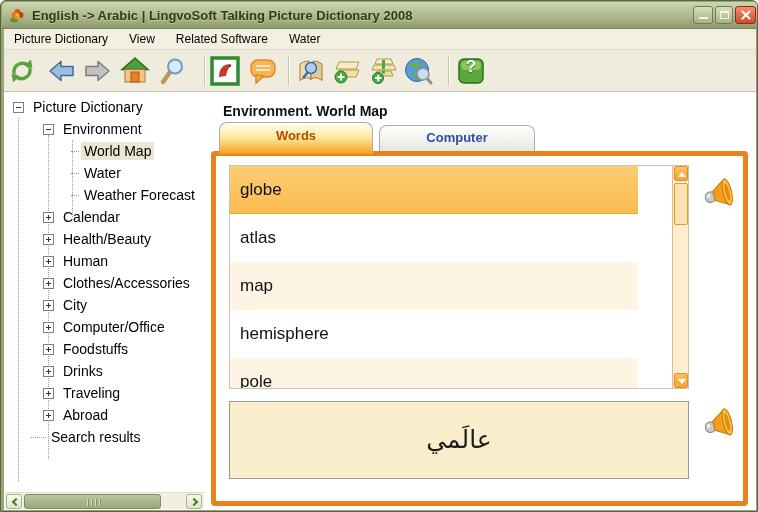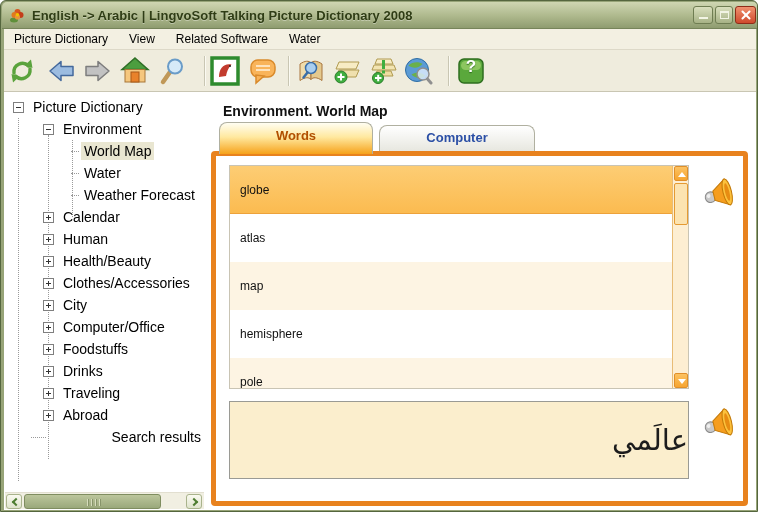--- a/index.html
+++ b/index.html
@@ -32,21 +32,21 @@
   .tool-sep { position:absolute; top:6px; width:1px; height:30px; background:#c9c6b3; box-shadow:1px 0 0 #fbfaf2; }
   .help-glyph { position:absolute; left:0; top:4px; width:100%; text-align:center; font-size:17px; font-weight:bold; color:#fff; text-shadow:0 1px 1px #2e6e1e; }
 
   
   .workarea { left:3px; top:91px; width:752px; height:418px; background:#fff; }
 
   
   .tree { left:4px; top:93px; width:199px; height:415px; background:#fff; overflow:hidden; }
   .tree-rows { position:absolute; left:0; top:2px; width:100%; }
   .trow { height:22px; display:flex; align-items:center; position:relative; }
-  .lvl0 { padding-left:8px; } .lvl1 { padding-left:38px; } .lvl2 { padding-left:66px; } .lvlsr { padding-left:26px;justify-content:space-between; }
+  .lvl0 { padding-left:8px; } .lvl1 { padding-left:38px; } .lvl2 { padding-left:66px; } .lvlsr { padding-left:26px; }
   .exp { width:11px; height:11px; border:1px solid #7f7f7f; background:#fff; position:relative; margin-right:6px; flex:none; }
   .eh { position:absolute; left:2px; top:4px; width:5px; height:1px; background:#333; }
   .ev { position:absolute; left:4px; top:2px; width:1px; height:5px; background:#333; }
   .conn { width:8px; height:0; border-top:1px dotted #999; margin-right:2px; flex:none; }
   .connsr { width:15px; height:0; border-top:1px dotted #999; margin-right:2px; flex:none; }
   .tlabel { font-size:14px; color:#000; padding:1px 3px; white-space:nowrap; }
   .tsel { background:#e9e6d1; }
   .rail { position:absolute; width:0; border-left:1px dotted #9a9a9a; }
 
   
@@ -62,36 +62,36 @@
   .heading { left:222px; top:96px; font-size:14px; font-weight:bold; color:#111;margin-top:6px; }
   .tab { position:absolute; text-align:center; font-size:13px; font-weight:bold;
          border:1px solid #b0b0a0; border-bottom:none; border-radius:8px 8px 0 0; }
   .tab-words { left:218px; top:121px; width:154px; height:32px; z-index:3; line-height:26px; color:#b14f00;
     background:linear-gradient(180deg,#fffef2 0%,#ffe9a0 45%,#f6a21a 100%); }
   .tab-learning { left:378px; top:124px; width:156px; height:27px; z-index:1; line-height:24px; color:#2b4fa5;
     background:linear-gradient(180deg,#ffffff 0%,#e6e6de 100%); }
   .frame { left:210px; top:150px; width:537px; height:355px; background:#fff; border:5px solid #e8821e; border-radius:4px; z-index:2; }
 
   .listbox { left:228px; top:164px; width:460px; height:224px; border:1px solid #c9c4b4; background:#fff; overflow:hidden; z-index:4; }
-  .wrow { height:48px; display:flex; align-items:center; padding-left:10px; font-size:12px; color:#111; width:443px; }
+  .wrow { height:48px; display:flex; align-items:center; padding-left:10px; font-size:17px; color:#111; width:408px; }
   .wrow-sel { background:linear-gradient(180deg,#fdcd74,#fbbb50); border-bottom:1px solid #eda23a; }
   .wrow-alt { background:#fdf4e3; }
 
   .vscroll { position:absolute; right:0; top:0; width:16px; height:222px; background:#fdeed2; border-left:1px solid #e8bc76; }
   .vs-btn { position:absolute; left:1px; width:14px; height:15px; background:linear-gradient(180deg,#fcc261,#f6a530); border:1px solid #e08f2a; border-radius:2px; }
   .vs-up { top:0; } .vs-down { bottom:0; }
   .tri-up { position:absolute; left:3px; top:5px; width:0; height:0; border-left:4px solid transparent; border-right:4px solid transparent; border-bottom:5px solid #fff; }
   .tri-down { position:absolute; left:3px; top:5px; width:0; height:0; border-left:4px solid transparent; border-right:4px solid transparent; border-top:5px solid #fff; }
   .vs-thumb { position:absolute; left:1px; top:17px; width:14px; height:42px; background:#fce3b0; border:1px solid #e49a33; border-radius:2px; }
 
   .speaker { position:absolute; left:700px; width:36px; height:34px; z-index:4; }
   .spk-top { top:176px; } .spk-bottom { top:406px; }
 
   .transbox { left:228px; top:400px; width:460px; height:78px; background:#fbeecd; border:1px solid #9a9a94; z-index:4;
-    line-height:76px; font-size:29px; color:#1c1c1c; font-family:"DejaVu Sans", sans-serif; direction:rtl; }
+    text-align:center; line-height:76px; font-size:25px; color:#1c1c1c; font-family:"DejaVu Sans", sans-serif; direction:rtl; }
 </style>
 </head>
 <body>
 
 <div class="page">
 
   <div class="abs titlebar">
     <svg class="app-icon" viewBox="0 0 17 17">
       <ellipse cx="5" cy="13" rx="4" ry="2.5" fill="#5f8f3a"></ellipse>
       <circle cx="8.5" cy="5" r="3" fill="#d8551f"></circle>
@@ -269,28 +269,28 @@
             <span class="eh"></span>
             <span class="ev"></span>
           </span>
         <span class="tlabel">Calendar</span>
       </div>
       <div class="trow lvl1">
         <span class="exp">
             <span class="eh"></span>
             <span class="ev"></span>
           </span>
+        <span class="tlabel">Health/Beauty</span>
+      </div>
+      <div class="trow lvl1">
+        <span class="exp">
+            <span class="eh"></span>
+            <span class="ev"></span>
+          </span>
         <span class="tlabel">Human</span>
-      </div>
-      <div class="trow lvl1">
-        <span class="exp">
-            <span class="eh"></span>
-            <span class="ev"></span>
-          </span>
-        <span class="tlabel">Health/Beauty</span>
       </div>
       <div class="trow lvl1">
         <span class="exp">
             <span class="eh"></span>
             <span class="ev"></span>
           </span>
         <span class="tlabel">Clothes/Accessories</span>
       </div>
       <div class="trow lvl1">
         <span class="exp">

